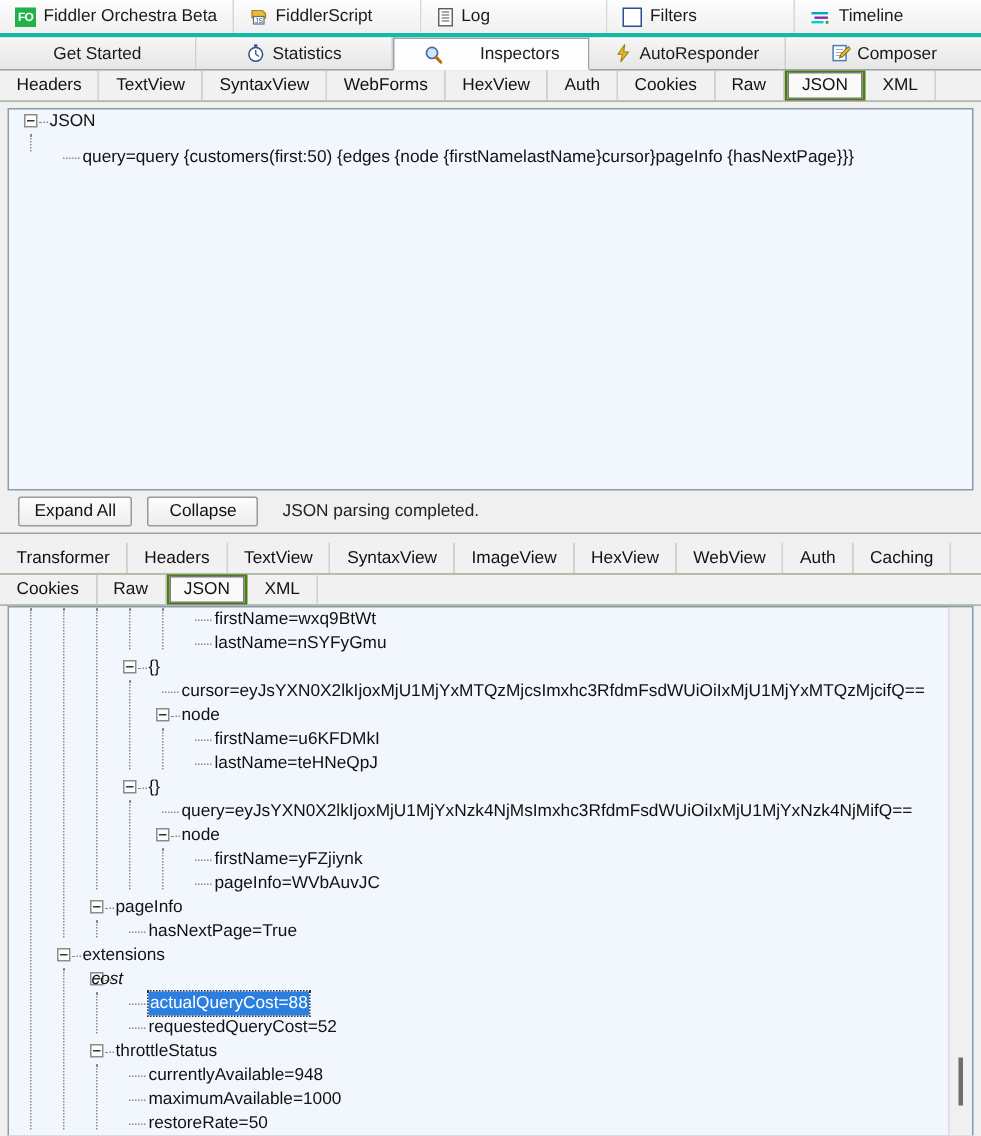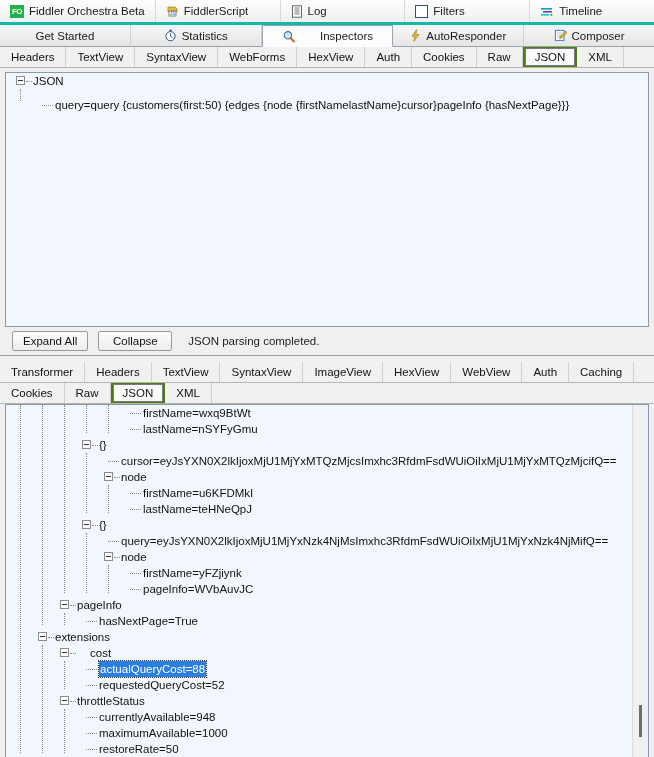--- a/index.html
+++ b/index.html
@@ -470,21 +470,21 @@
           <span class="tlabel" style="left: 93px;">hasNextPage=True</span>
         </div>
         <div class="tnode" style="top: 224px; position: absolute; left: 0px; right: 0px;">
           <span class="exp" style="left: 32px;"></span>
           <span class="hstub" style="left: 42px; width: 6px;"></span>
           <span class="tlabel" style="left: 49px;">extensions</span>
         </div>
         <div class="tnode" style="top: 240px; position: absolute; left: 0px; right: 0px;">
           <span class="exp" style="left: 54px;"></span>
           <span class="hstub" style="left: 64px; width: 6px;"></span>
-          <span class="tlabel" style="left: 84px;">cost</span>
+          <span class="tlabel" style="left: 55px; font-style: italic;">cost</span>
         </div>
         <div class="tnode" style="top: 256px; position: absolute; left: 0px; right: 0px;">
           <span class="hstub" style="left: 80px; width: 11px;"></span>
           <span class="tlabel hl" style="left: 93px;">actualQueryCost=88</span>
         </div>
         <div class="tnode" style="top: 272px; position: absolute; left: 0px; right: 0px;">
           <span class="hstub" style="left: 80px; width: 11px;"></span>
           <span class="tlabel" style="left: 93px;">requestedQueryCost=52</span>
         </div>
         <div class="tnode" style="top: 288px; position: absolute; left: 0px; right: 0px;">

